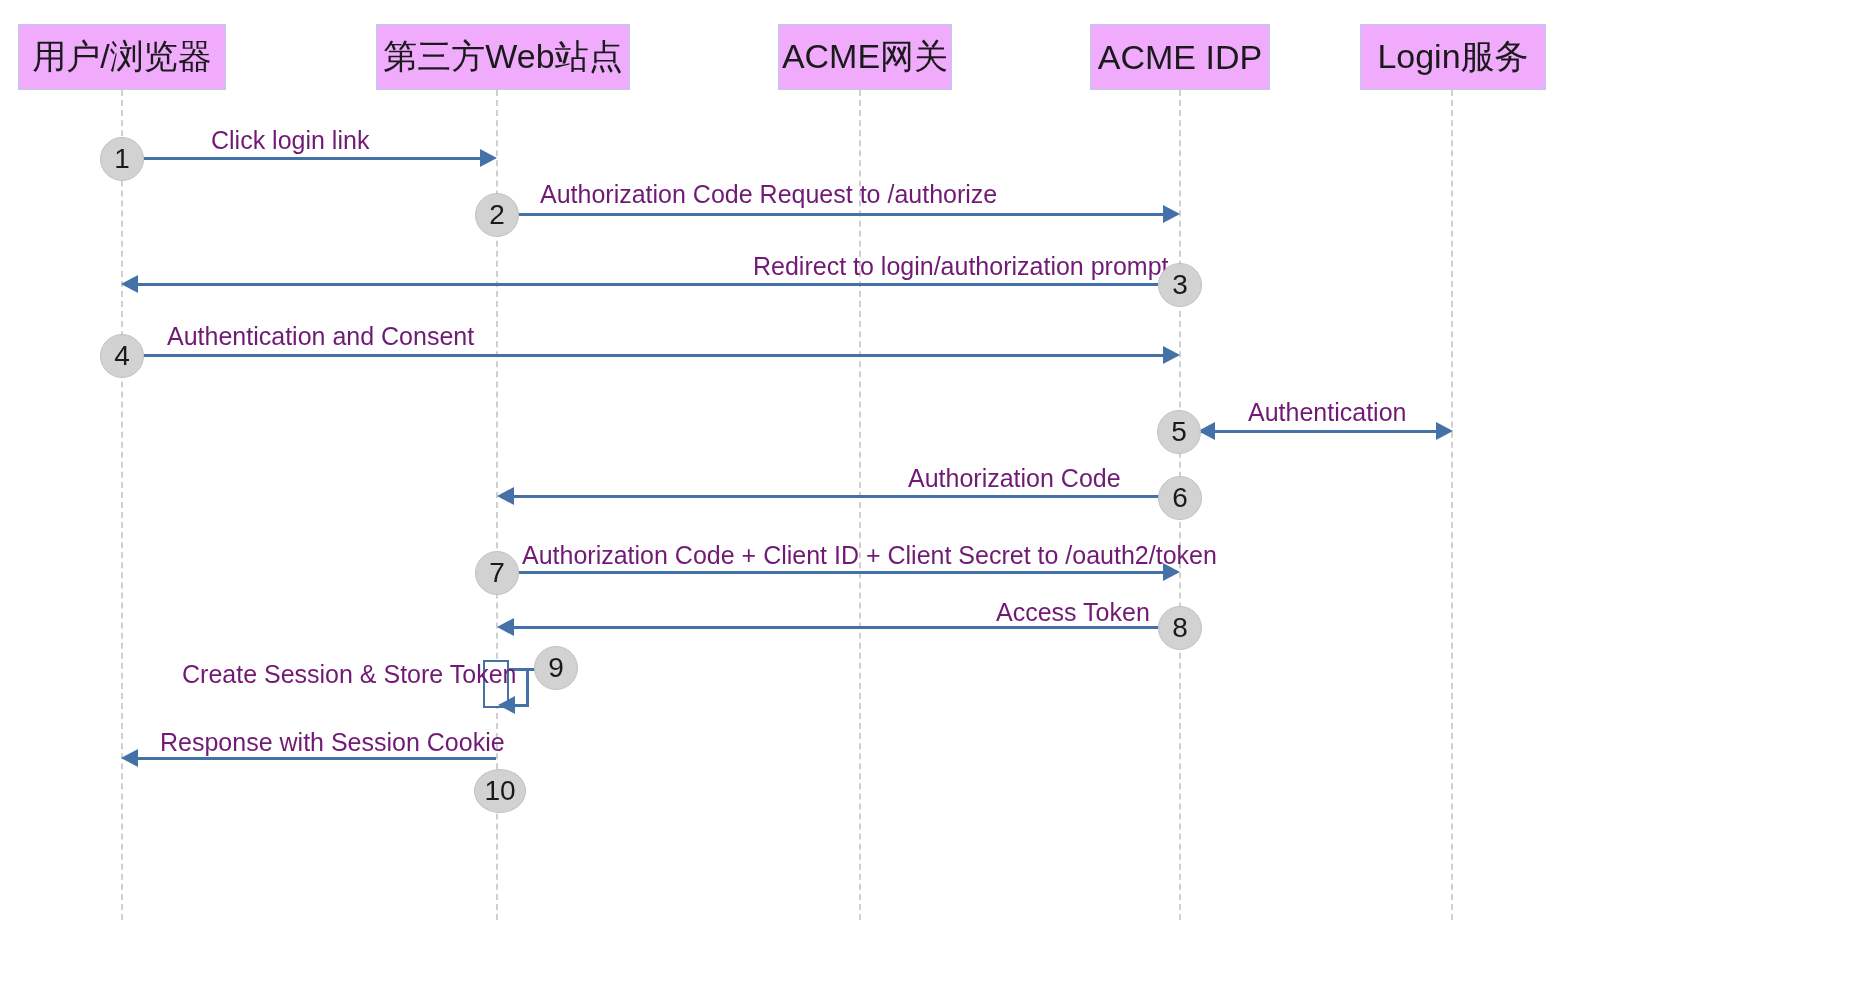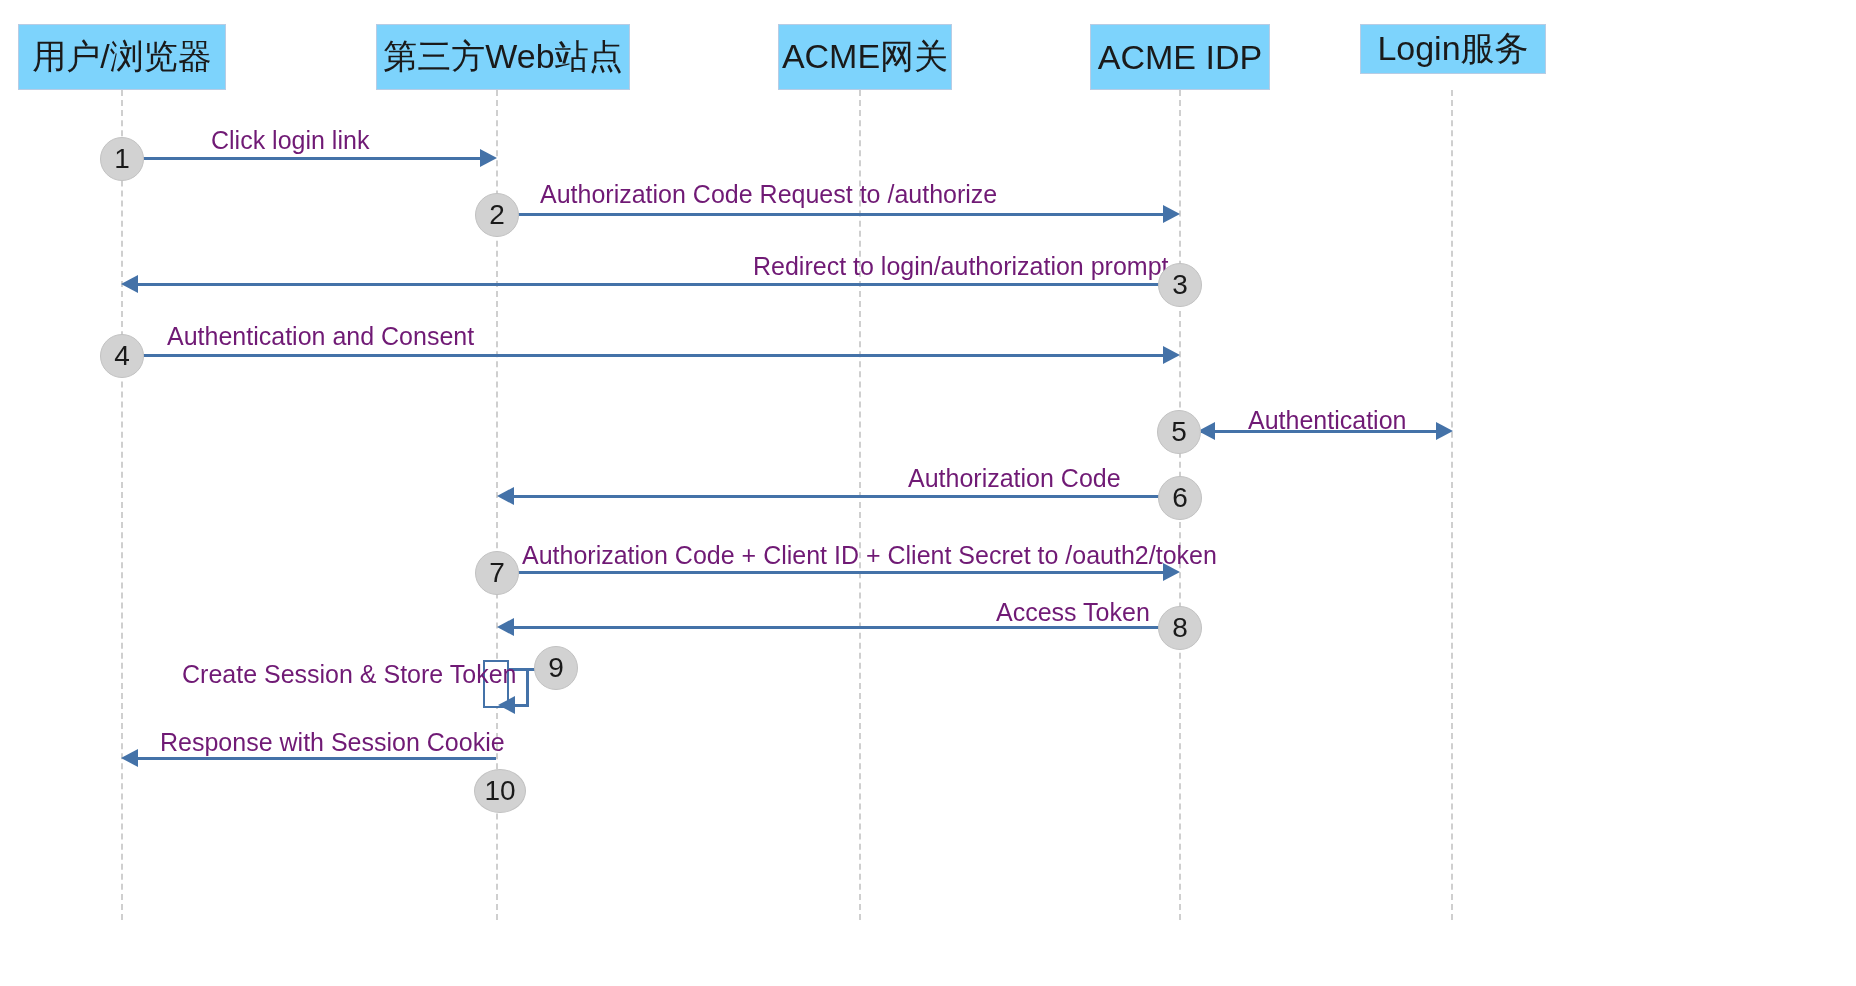--- a/index.html
+++ b/index.html
@@ -10,21 +10,21 @@
   }
   #canvas {
     position: relative;
     width: 1856px;
     height: 986px;
     background: #ffffff;
     overflow: hidden;
   }
   .actor-box {
     position: absolute;
-    background: #7dd3fc;
+    background: #f0abfc;
     border: 1px solid #b8cce4;
     display: flex;
     align-items: center;
     justify-content: center;
     color: #1a1a1a;
     font-size: 34px;
     font-weight: 400;
     white-space: nowrap;
     letter-spacing: 0px;
   }
@@ -99,21 +99,21 @@
   </div>
   <div class="actor-box" style="left:376px; top:24px; width:254px; height:66px;">
     <span>第三方Web站点</span>
   </div>
   <div class="actor-box" style="left:778px; top:24px; width:174px; height:66px;">
     <span>ACME网关</span>
   </div>
   <div class="actor-box" style="left:1090px; top:24px; width:180px; height:66px;">
     <span>ACME IDP</span>
   </div>
-  <div class="actor-box" style="left:1360px; top:24px; width:186px; height:50px;">
+  <div class="actor-box" style="left:1360px; top:24px; width:186px; height:66px;">
     <span>Login服务</span>
   </div>
 
   <div class="msg-line" style="left:122px; top:157px; width:358px;"></div>
   <div class="arrowhead arrow-right" style="left:480px; top:149px;"></div>
   <div class="msg-label" style="left:211px; top:128px;">Click login link</div>
   <div class="step-circle" style="left:100px; top:137px;">
     <span>1</span>
   </div>
 
@@ -134,21 +134,21 @@
   <div class="msg-line" style="left:122px; top:354px; width:1041px;"></div>
   <div class="arrowhead arrow-right" style="left:1163px; top:346px;"></div>
   <div class="msg-label" style="left:167px; top:324px;">Authentication and Consent</div>
   <div class="step-circle" style="left:100px; top:334px;">
     <span>4</span>
   </div>
 
   <div class="msg-line" style="left:1198px; top:430px; width:238px;"></div>
   <div class="arrowhead arrow-left" style="left:1198px; top:422px;"></div>
   <div class="arrowhead arrow-right" style="left:1436px; top:422px;"></div>
-  <div class="msg-label" style="left:1248px; top:400px;margin-top:8px;">Authentication</div>
+  <div class="msg-label" style="left:1248px; top:400px;">Authentication</div>
   <div class="step-circle" style="left:1157px; top:410px;">
     <span>5</span>
   </div>
 
   <div class="msg-line" style="left:514px; top:495px; width:645px;"></div>
   <div class="arrowhead arrow-left" style="left:497px; top:487px;"></div>
   <div class="msg-label" style="left:908px; top:466px;text-align:center;">Authorization Code</div>
   <div class="step-circle" style="left:1158px; top:476px;">
     <span>6</span>
   </div>

